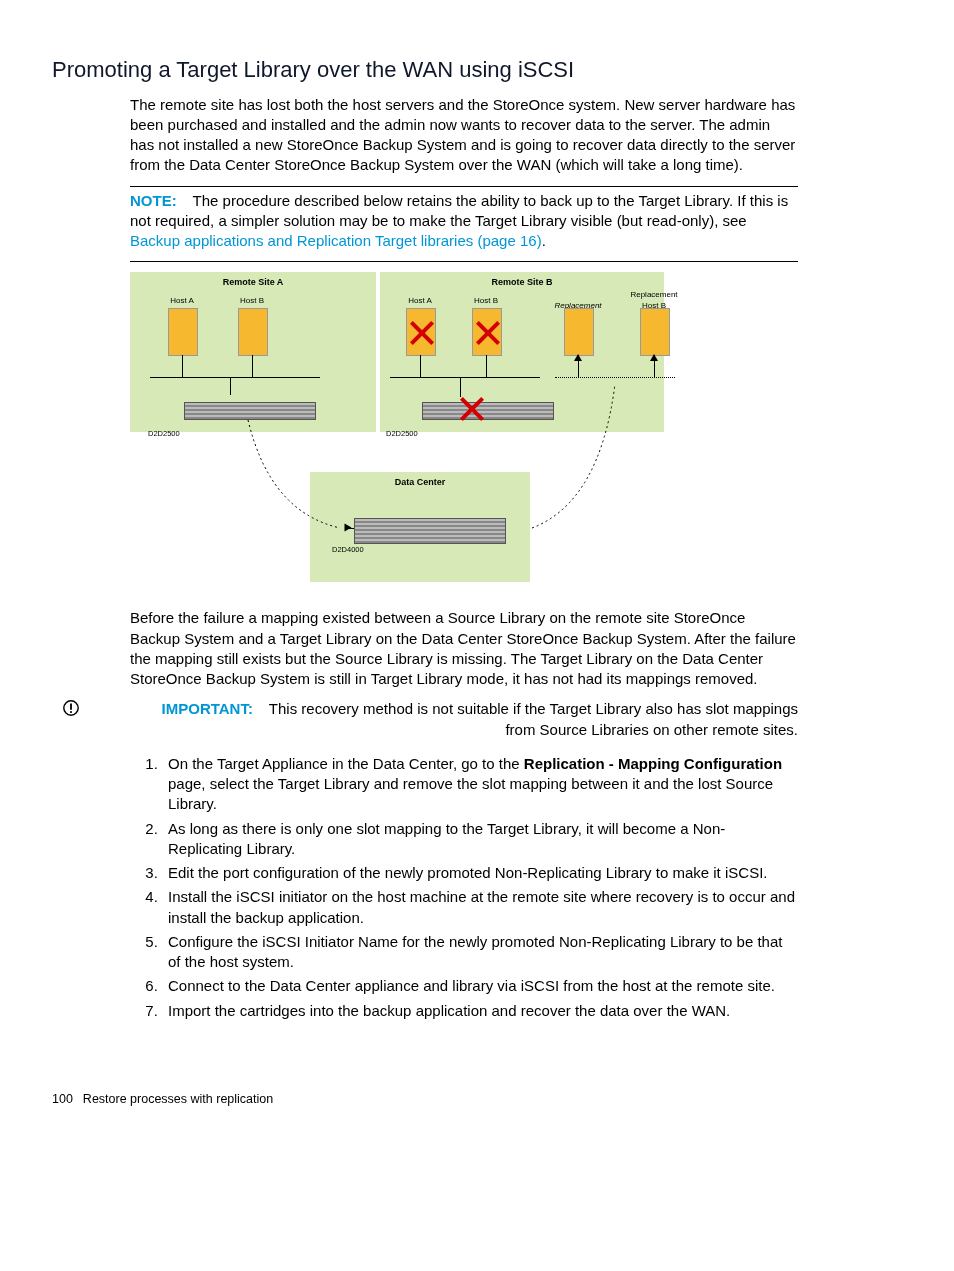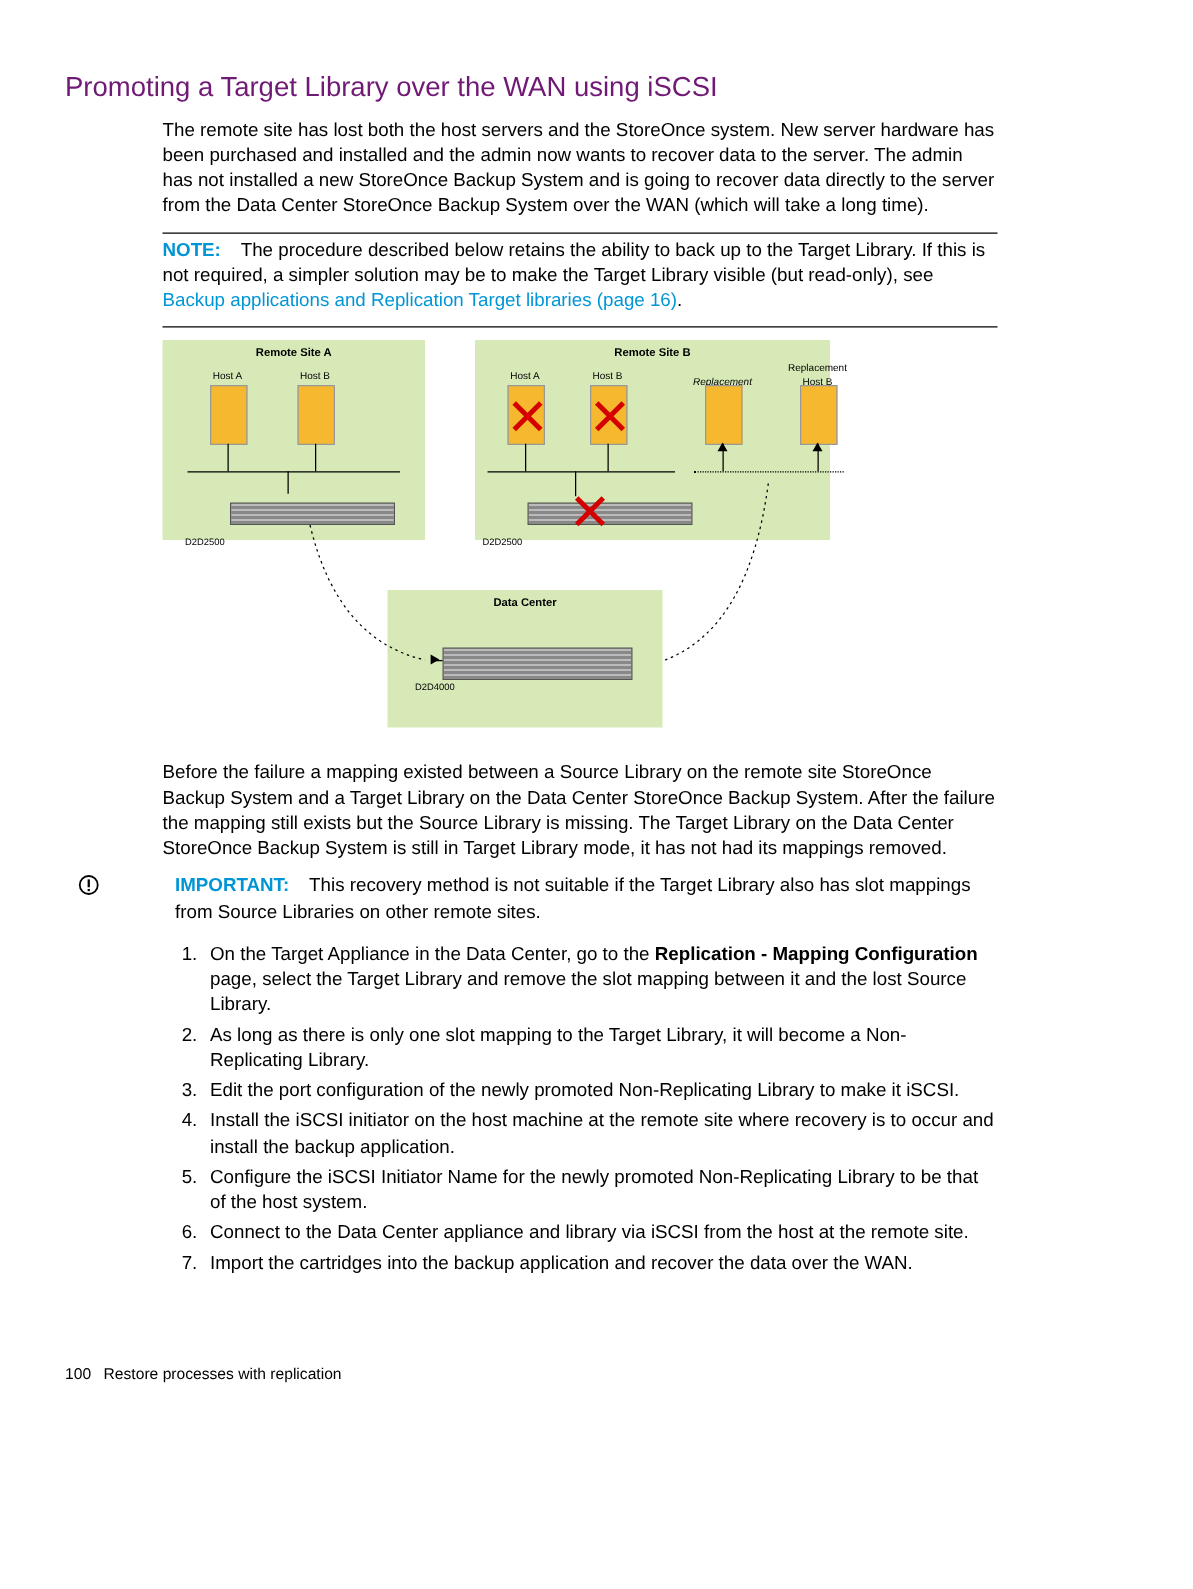--- a/index.html
+++ b/index.html
@@ -9,21 +9,21 @@
     line-height: 1.35;
     color: #000;
     margin: 0;
     padding: 55px 52px 40px 52px;
     width: 850px;
     box-sizing: border-box;
   }
   h2.section-title {
     font-weight: 400;
     font-size: 22px;
-    color: #701a75;
+    color: #0f172a;
     margin: 0 0 10px 0;
   }
   .body-block { margin-left: 78px; }
   p { margin: 0 0 4px 0; }
   .note-rule-top { border-top: 1px solid #000; margin-top: 10px; padding-top: 4px; }
   .note-rule-bottom { border-bottom: 1px solid #000; padding-bottom: 6px; margin-bottom: 10px; }
   .note-label { color: #0096d6; font-weight: 700; margin-right: 12px; }
   .link { color: #0096d6; }
   .figure-caption { color: #0096d6; font-weight: 700; margin: 16px 0 8px 0; }
   .important-label { color: #0096d6; font-weight: 700; margin-right: 12px; }
@@ -93,21 +93,21 @@
     <p>
       <span class="note-label">NOTE:</span>
       <span>The procedure described below retains the ability to back up to the Target Library. If this is not required, a simpler solution may be to make the Target Library visible (but read-only), see </span>
       <span class="link">Backup applications and Replication Target libraries (page 16)</span><span>.</span>
     </p>
   </div>
 
 
   <div class="figure-wrap">
 
-    <div class="panel" style="left:0; top:0; width:210px; height:160px;">
+    <div class="panel" style="left:0; top:0; width:246px; height:160px;">
       <div class="panel-title">Remote Site A</div>
       <div class="host-label" style="left:22px; top:24px;">Host A</div>
       <div class="host-label" style="left:92px; top:24px;">Host B</div>
       <div class="host-box" style="left:38px; top:36px;"></div>
       <div class="host-box" style="left:108px; top:36px;"></div>
       <div class="thin-line" style="left:52px; top:83px; width:1px; height:22px;"></div>
       <div class="thin-line" style="left:122px; top:83px; width:1px; height:22px;"></div>
       <div class="thin-line" style="left:20px; top:105px; width:170px; height:1px;"></div>
       <div class="thin-line" style="left:100px; top:105px; width:1px; height:18px;"></div>
       <div class="dev-label" style="left:18px; top:122px;">D2D2500</div>
@@ -164,21 +164,21 @@
 </div>
 
 <div class="important-row">
   <div class="important-icon">
     <svg viewBox="0 0 20 20">
         <circle cx="10" cy="10" r="8" fill="none" stroke="#000" stroke-width="1.6"></circle>
         <rect x="9" y="5" width="2" height="7" fill="#000"></rect>
         <rect x="9" y="13.5" width="2" height="2" fill="#000"></rect>
       </svg>
   </div>
-  <div style="flex:1;">
+  <div style="flex:1;text-align:right;">
     <p>
       <span class="important-label">IMPORTANT:</span>
       <span>This recovery method is not suitable if the Target Library also has slot mappings from Source Libraries on other remote sites.</span>
     </p>
   </div>
 </div>
 
 <div class="body-block">
   <ol class="steps">
     <li>

